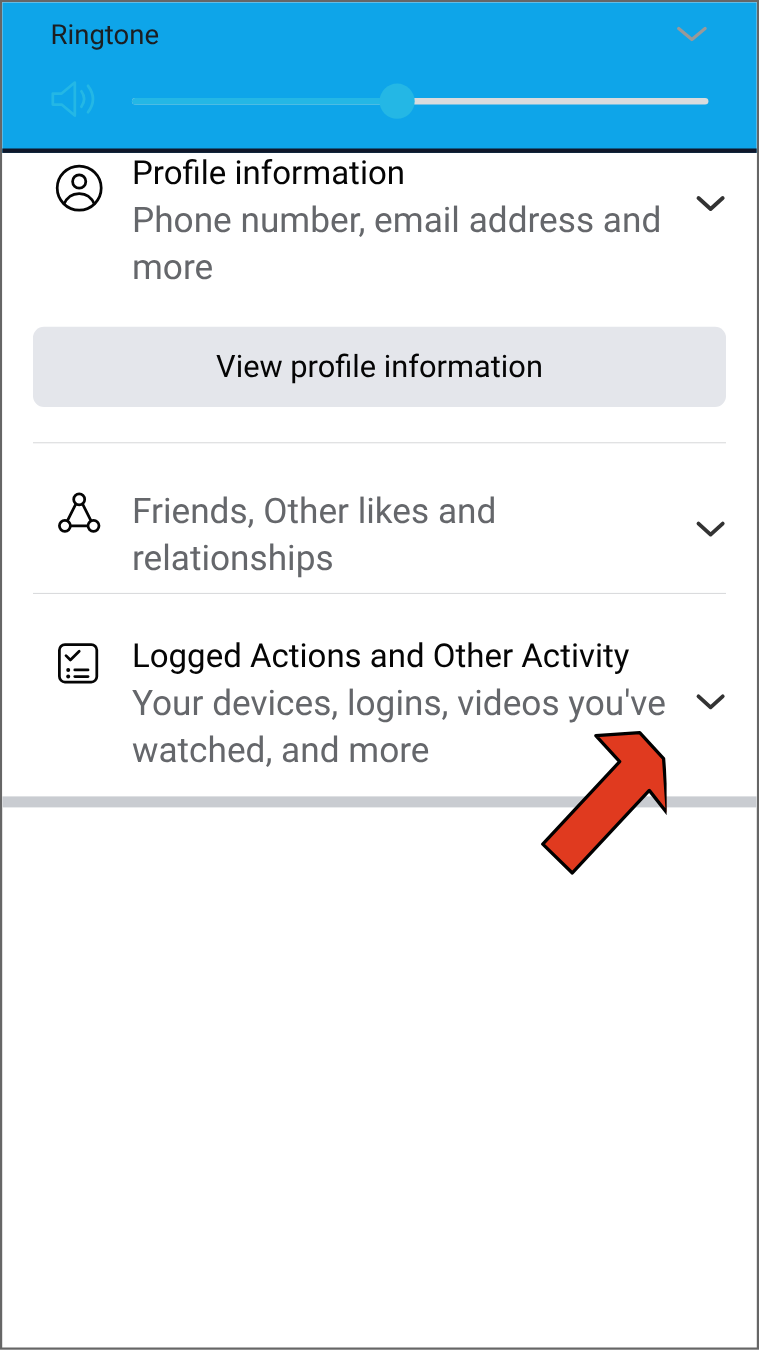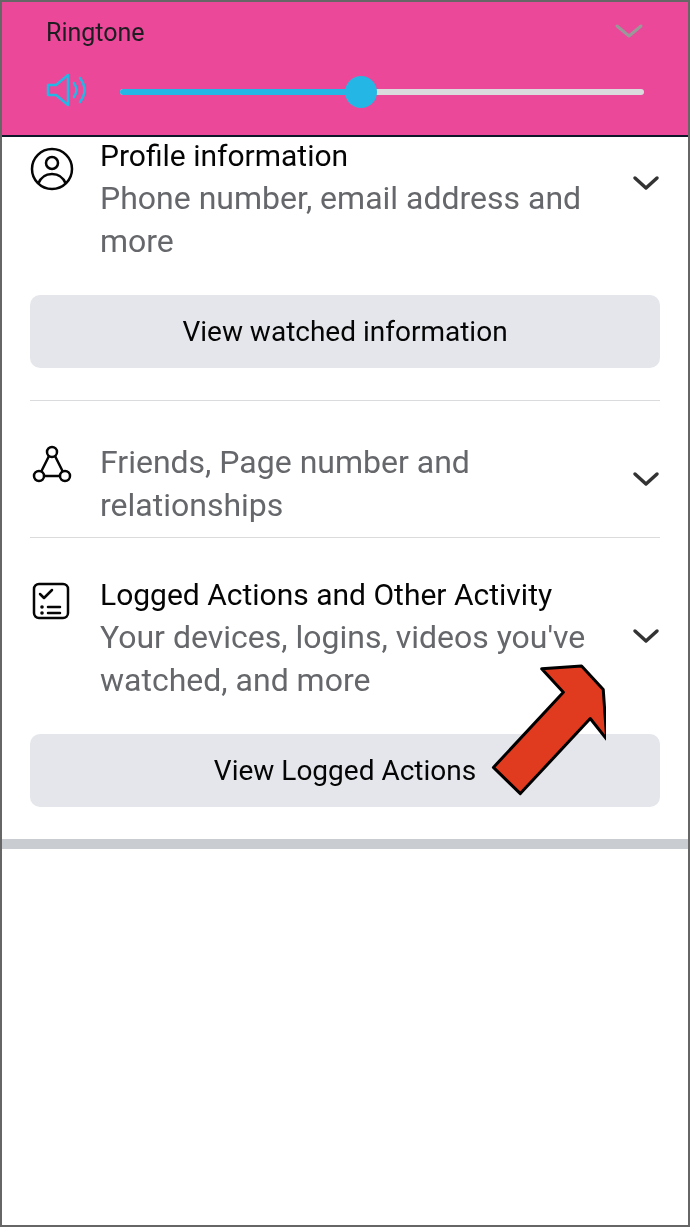--- a/index.html
+++ b/index.html
@@ -6,22 +6,22 @@
 body {
   font-family: -apple-system, BlinkMacSystemFont, 'Segoe UI', Roboto, Helvetica, Arial, sans-serif;
   background: #fff;
   width: 690px;
   height: 1227px;
   overflow: hidden;
   position: relative;
   border: 2px solid #666;
 }
 .ringtone-panel {
-  background: #ec4899;
-  border-bottom: 2px solid #0f172a;
+  background: #0ea5e9;
+  border-bottom: 4px solid #0f172a;
   padding: 16px 0 22px 0;
   position: relative;
 }
 .ringtone-header {
   display: flex;
   align-items: center;
   justify-content: space-between;
   padding: 0 44px;
 }
 .ringtone-label {
@@ -67,20 +67,21 @@
   background: #24b7e5;
   border-radius: 50%;
 }
 .content {
   background: #fff;
 }
 .section-row {
   display: flex;
   align-items: flex-start;
   padding: 10px 28px 0 28px;
+  margin-left: 20px;
 }
 .section-icon {
   width: 56px;
   flex-shrink: 0;
   padding-top: 4px;
   color: #050505;
 }
 .section-text {
   flex: 1;
   padding-left: 14px;
@@ -173,34 +174,34 @@
     <div class="section-text">
       <div class="section-title">Profile information</div>
       <div class="section-subtitle">Phone number, email address and more</div>
     </div>
     <div class="section-chevron">
       <svg width="28" height="16" viewBox="0 0 28 16">
           <path d="M3 3 L14 13 L25 3" stroke="#333" stroke-width="3.5" fill="none" stroke-linecap="round" stroke-linejoin="round"></path>
         </svg>
     </div>
   </div>
-  <div class="action-button">View watched information</div>
+  <div class="action-button">View profile information</div>
   <div class="divider"></div>
 
   <div class="section-row">
     <div class="section-icon">
       <svg width="44" height="44" viewBox="0 0 44 44">
         <circle cx="22" cy="9" r="5" fill="none" stroke="#050505" stroke-width="2.5"></circle>
         <circle cx="9" cy="33" r="5" fill="none" stroke="#050505" stroke-width="2.5"></circle>
         <circle cx="35" cy="33" r="5" fill="none" stroke="#050505" stroke-width="2.5"></circle>
         <path d="M19 13 L11 29 M25 13 L33 29 M14 33 L30 33" stroke="#050505" stroke-width="2.5"></path>
       </svg>
     </div>
     <div class="section-text">
-      <div class="section-subtitle">Friends, Page number and relationships</div>
+      <div class="section-subtitle">Friends, Other likes and relationships</div>
     </div>
     <div class="section-chevron">
       <svg width="28" height="16" viewBox="0 0 28 16">
           <path d="M3 3 L14 13 L25 3" stroke="#333" stroke-width="3.5" fill="none" stroke-linecap="round" stroke-linejoin="round"></path>
         </svg>
     </div>
   </div>
   <div class="divider"></div>
 
   <div class="section-row">
@@ -217,21 +218,20 @@
     <div class="section-text">
       <div class="section-title">Logged Actions and Other Activity</div>
       <div class="section-subtitle">Your devices, logins, videos you've watched, and more</div>
     </div>
     <div class="section-chevron" style="padding-top:52px;">
       <svg width="28" height="16" viewBox="0 0 28 16">
           <path d="M3 3 L14 13 L25 3" stroke="#333" stroke-width="3.5" fill="none" stroke-linecap="round" stroke-linejoin="round"></path>
         </svg>
     </div>
   </div>
-  <div class="action-button">View Logged Actions</div>
 
   <div class="thick-divider"></div>
 
 
 </div>
 
 <div class="arrow-annotation">
   <svg width="130" height="135" viewBox="0 0 130 135">
     <path d="M 110 5 L 70 5 L 90 30 L 15 100 L 40 128 L 115 58 L 130 80 L 130 30 Z" fill="#e03a1f" stroke="#000" stroke-width="3" stroke-linejoin="round" transform="rotate(-4 65 67)"></path>
   </svg>

